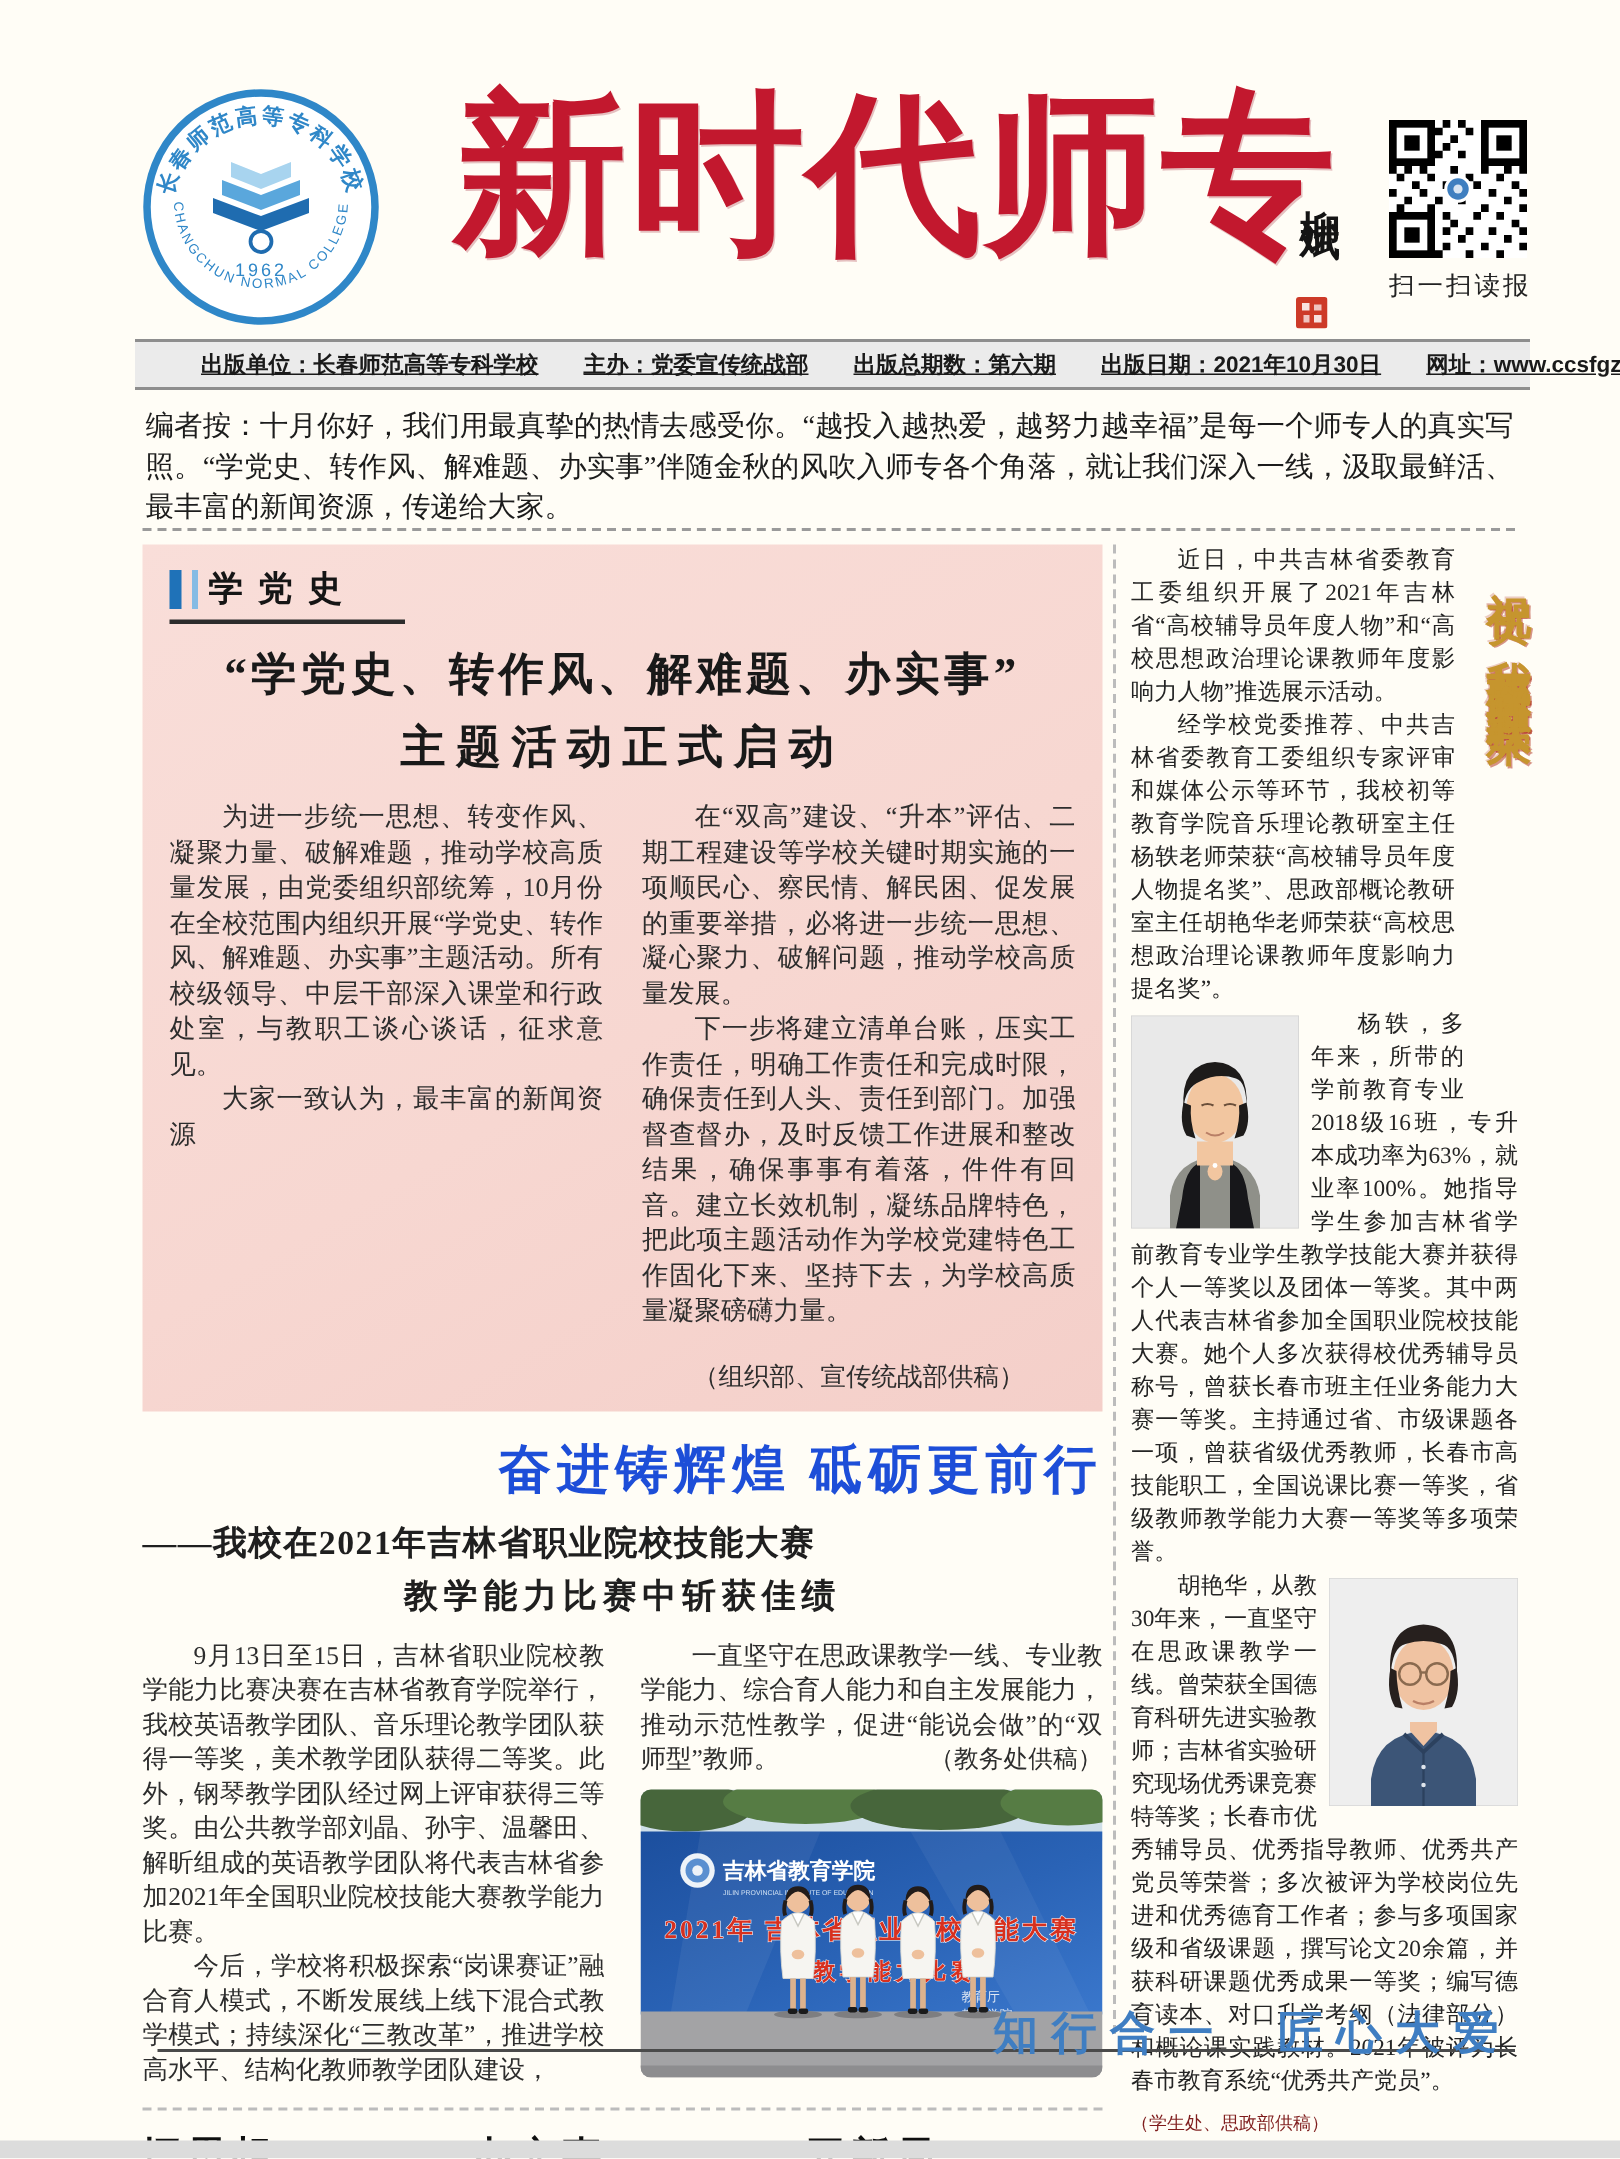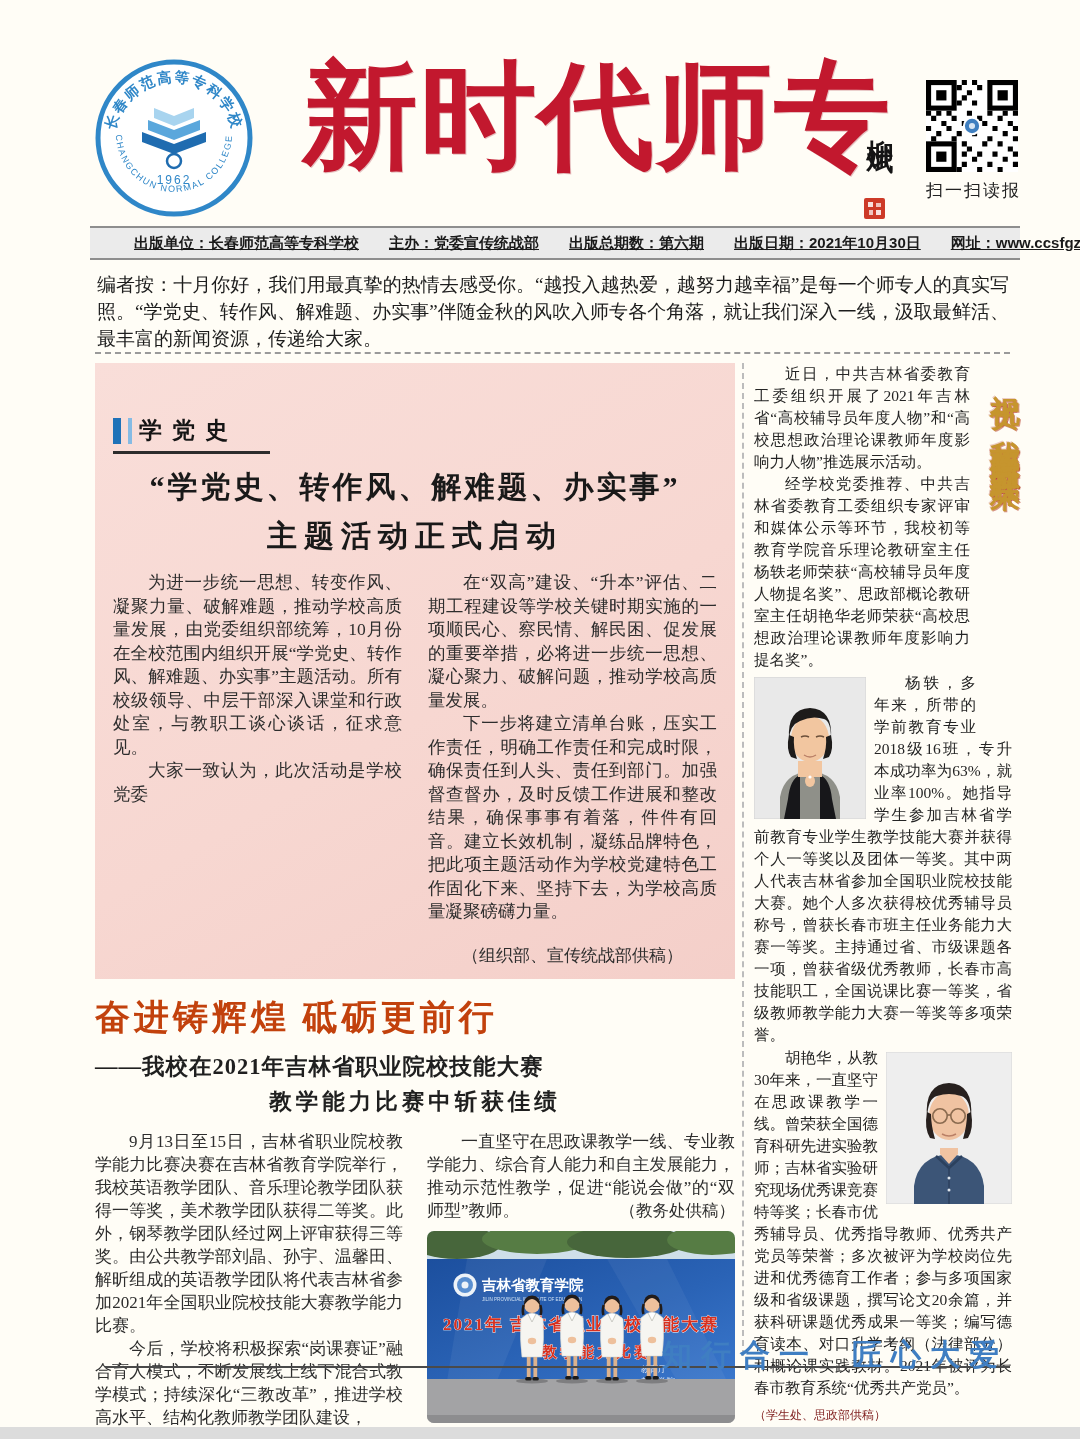--- a/index.html
+++ b/index.html
@@ -43,36 +43,36 @@
   
   .main-left { position:absolute; left:95px; top:363px; width:640px; }
   .main-divider { position:absolute; left:742px; top:363px; height:993px;
     border-left:2px dashed #bcbcbc; }
   .main-right { position:absolute; left:754px; top:363px; width:258px;
     font-size:15.5px; line-height:22px; text-align:justify; color:#242424; }
   
   .pink-box { background:linear-gradient(150deg,#f9ded9 0%,#f7d7d1 55%,#f4cfc9 100%);
     padding:14px 18px 12px; box-sizing:border-box; }
   .sec-label { display:inline-flex; align-items:center; gap:7px;
-    border-bottom:3px solid #2c2c2c; padding:0 32px 5px 0;margin-top:38px; }
+    border-bottom:3px solid #2c2c2c; padding:0 32px 5px 0; }
   .bar1 { width:8px; height:26px; background:#1f72b8; }
   .bar2 { width:4px; height:26px; background:#85bbe4; }
   .sec-label-text { font-family:"Liberation Sans", sans-serif; font-weight:bold;
     font-size:23px; letter-spacing:10px; color:#151515; white-space:nowrap; }
   .pink-title { text-align:center; font-weight:bold; color:#191919; }
   .pt1 { font-size:30px; letter-spacing:3px; margin-top:13px; }
   .pt2 { font-size:30px; letter-spacing:7px; margin-top:8px; }
   .pink-cols { display:flex; gap:26px; margin-top:14px; }
   .pcol { flex:1; font-size:17.5px; line-height:23.5px; text-align:justify; color:#2d2d2d; }
   .pcol p { margin:0; text-indent:2em; }
   .byline { text-align:center; font-size:17px; margin-top:20px; color:#2d2d2d; }
   
   .article2 { margin-top:15px; }
-  .a2-title { text-align:left; font-size:35px; font-weight:bold;
-    letter-spacing:4px; color:#c2410c; }
+  .a2-title { text-align:right; font-size:35px; font-weight:bold;
+    letter-spacing:4px; color:#1d4ed8; }
   .a2-sub { text-align:left; font-size:22.5px; color:#1f1f1f; margin-top:10px;
     letter-spacing:1px; font-weight:bold; }
   .a2-sub2 { text-align:center; font-size:22.5px; color:#1f1f1f; margin-top:4px;
     letter-spacing:4px; font-weight:bold; }
   .a2-cols { display:flex; gap:24px; margin-top:13px; }
   .a2col { width:308px; font-size:17px; line-height:23px; text-align:justify; color:#2d2d2d; }
   .a2col p { margin:0; text-indent:2em; }
   .p-rel { position:relative; }
   .byline-abs { position:absolute; right:0; bottom:0; font-size:16.5px; color:#2d2d2d; }
   .event-photo { margin-top:9px; display:block; border-radius:7px; }
@@ -196,21 +196,21 @@
         <span class="bar2"></span>
         <span class="sec-label-text">学党史</span>
       </div>
       <div class="pink-title">
         <div class="pt1">“学党史、转作风、解难题、办实事”</div>
         <div class="pt2">主题活动正式启动</div>
       </div>
       <div class="pink-cols">
         <div class="pcol">
           <p>为进一步统一思想、转变作风、凝聚力量、破解难题，推动学校高质量发展，由党委组织部统筹，10月份在全校范围内组织开展“学党史、转作风、解难题、办实事”主题活动。所有校级领导、中层干部深入课堂和行政处室，与教职工谈心谈话，征求意见。</p>
-          <p>大家一致认为，此次活动是学校党委</p>
+          <p>大家一致认为，最丰富的新闻资源</p>
         </div>
         <div class="pcol">
           <p>在“双高”建设、“升本”评估、二期工程建设等学校关键时期实施的一项顺民心、察民情、解民困、促发展的重要举措，必将进一步统一思想、凝心聚力、破解问题，推动学校高质量发展。</p>
           <p>下一步将建立清单台账，压实工作责任，明确工作责任和完成时限，确保责任到人头、责任到部门。加强督查督办，及时反馈工作进展和整改结果，确保事事有着落，件件有回音。建立长效机制，凝练品牌特色，把此项主题活动作为学校党建特色工作固化下来、坚持下去，为学校高质量凝聚磅礴力量。</p>
           <div class="byline">（组织部、宣传统战部供稿）</div>
         </div>
       </div>
     </div>
 
     <div class="article2">

